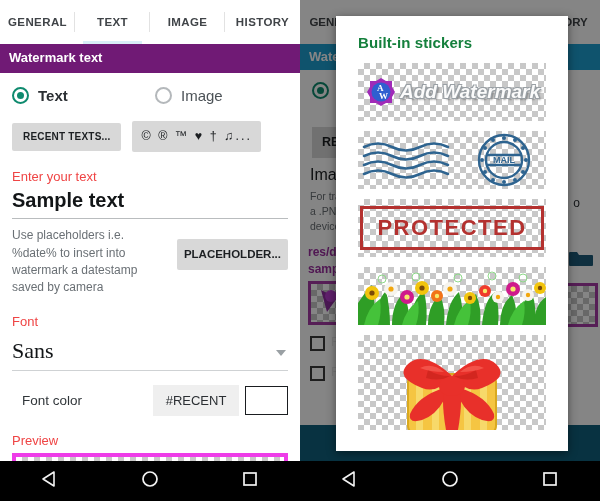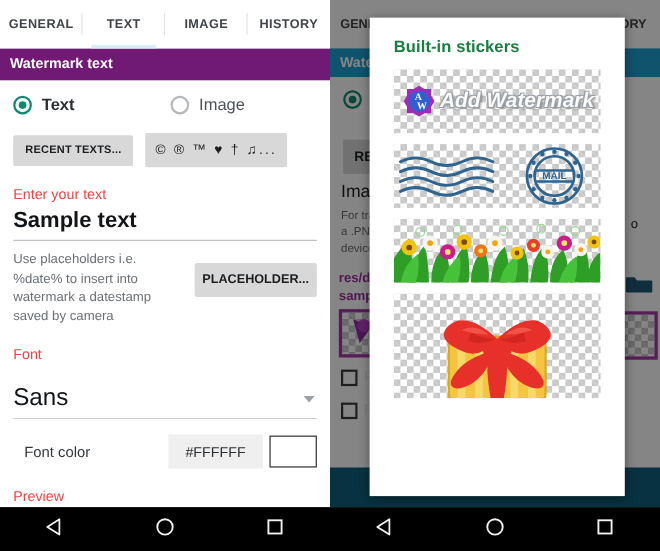--- a/index.html
+++ b/index.html
@@ -35,21 +35,21 @@
   .gbtn{background:#d8d8d8;color:#1c1f22;font-size:10px;font-weight:bold;padding:8px 11px 9px;border-radius:2px;letter-spacing:.2px;white-space:nowrap;}
   .gbtn.sym{font-size:12.5px;letter-spacing:2px;font-weight:normal;padding:8px 9px 9px;}
 
   .flabel{font-size:13px;color:#ef4444;margin-top:17px;}
   .entry{font-size:20px;color:#121517;font-weight:bold;padding:2px 0 6px;border-bottom:1px solid #b9bcbe;margin-top:3px;}
 
   .hintrow{display:flex;align-items:flex-start;margin-top:8px;gap:8px;}
   .hint{font-size:12px;color:#6a7075;line-height:1.45;flex:1;max-width:175px;}
   .phbtn{background:#d8d8d8;color:#1c1f22;font-size:11.5px;font-weight:bold;padding:9px 7px 10px;border-radius:2px;white-space:nowrap;margin-top:12px;}
 
-  .selrow{position:relative;margin-top:18px;}
+  .selrow{position:relative;margin-top:8px;font-family:Liberation Serif, serif;}
   .selval{font-size:22px;color:#121517;padding:1px 0 6px;border-bottom:1px solid #cfd2d4;}
   .caret{position:absolute;right:2px;top:13px;width:0;height:0;border-left:5px solid transparent;border-right:5px solid transparent;border-top:6px solid #9aa0a4;}
 
   .colorrow{display:flex;align-items:center;margin-top:14px;}
   .colorlabel{font-size:13.5px;color:#31363a;flex:1;margin-left:10px;}
   .hexbox{background:#efefef;color:#2b2f33;font-size:13px;padding:8px 12px;min-width:62px;text-align:center;}
   .swatch{width:43px;height:29px;background:#ffffff;border:1.5px solid #1a1d20;margin-left:6px;box-sizing:border-box;}
 
   
   .checker{
@@ -140,21 +140,21 @@
       </div>
 
       <div class="flabel">Font</div>
       <div class="selrow">
         <div class="selval">Sans</div>
         <span class="caret"></span>
       </div>
 
       <div class="colorrow">
         <div class="colorlabel">Font color</div>
-        <div class="hexbox">#FFFFFF</div>
+        <div class="hexbox">#RECENT</div>
         <div class="swatch"></div>
       </div>
 
       <div class="flabel">Preview</div>
     </div>
 
     <div style="padding:0 12px;">
       <div class="preview-wrap checker">
         <div class="preview-text">Sample text</div>
       </div>
@@ -274,20 +274,25 @@
                 <circle cx="135" cy="49" r="2"></circle>
                 <circle cx="127" cy="41" r="2"></circle>
               <circle cx="124" cy="29" r="2"></circle>
                 <circle cx="127" cy="17" r="2"></circle>
                 <circle cx="135" cy="9" r="2"></circle>
             </g>
             <text x="146" y="32" text-anchor="middle" font-family="Liberation Sans, sans-serif" font-size="9" font-weight="bold" fill="#2e6490">MAIL</text>
           </svg>
         </div>
 
+        <div class="sticker checker">
+          <div class="prot">
+            <span>PROTECTED</span>
+          </div>
+        </div>
 
         <div class="sticker checker">
           <svg style="position:absolute;inset:0;" viewBox="0 0 188 58" preserveAspectRatio="none">
             <g fill="#2f9e26">
               <path d="M0 58 L0 36 q8 -12 14 -18 q2 16 6 40 Z"></path>
               <path d="M16 58 q2 -24 12 -34 q4 16 4 34 Z"></path>
               <path d="M34 58 q0 -22 12 -32 q6 14 4 32 Z"></path>
               <path d="M52 58 q2 -26 14 -34 q4 18 2 34 Z"></path>
               <path d="M70 58 q0 -20 12 -30 q6 14 4 30 Z"></path>
               <path d="M88 58 q2 -24 13 -33 q5 16 3 33 Z"></path>

